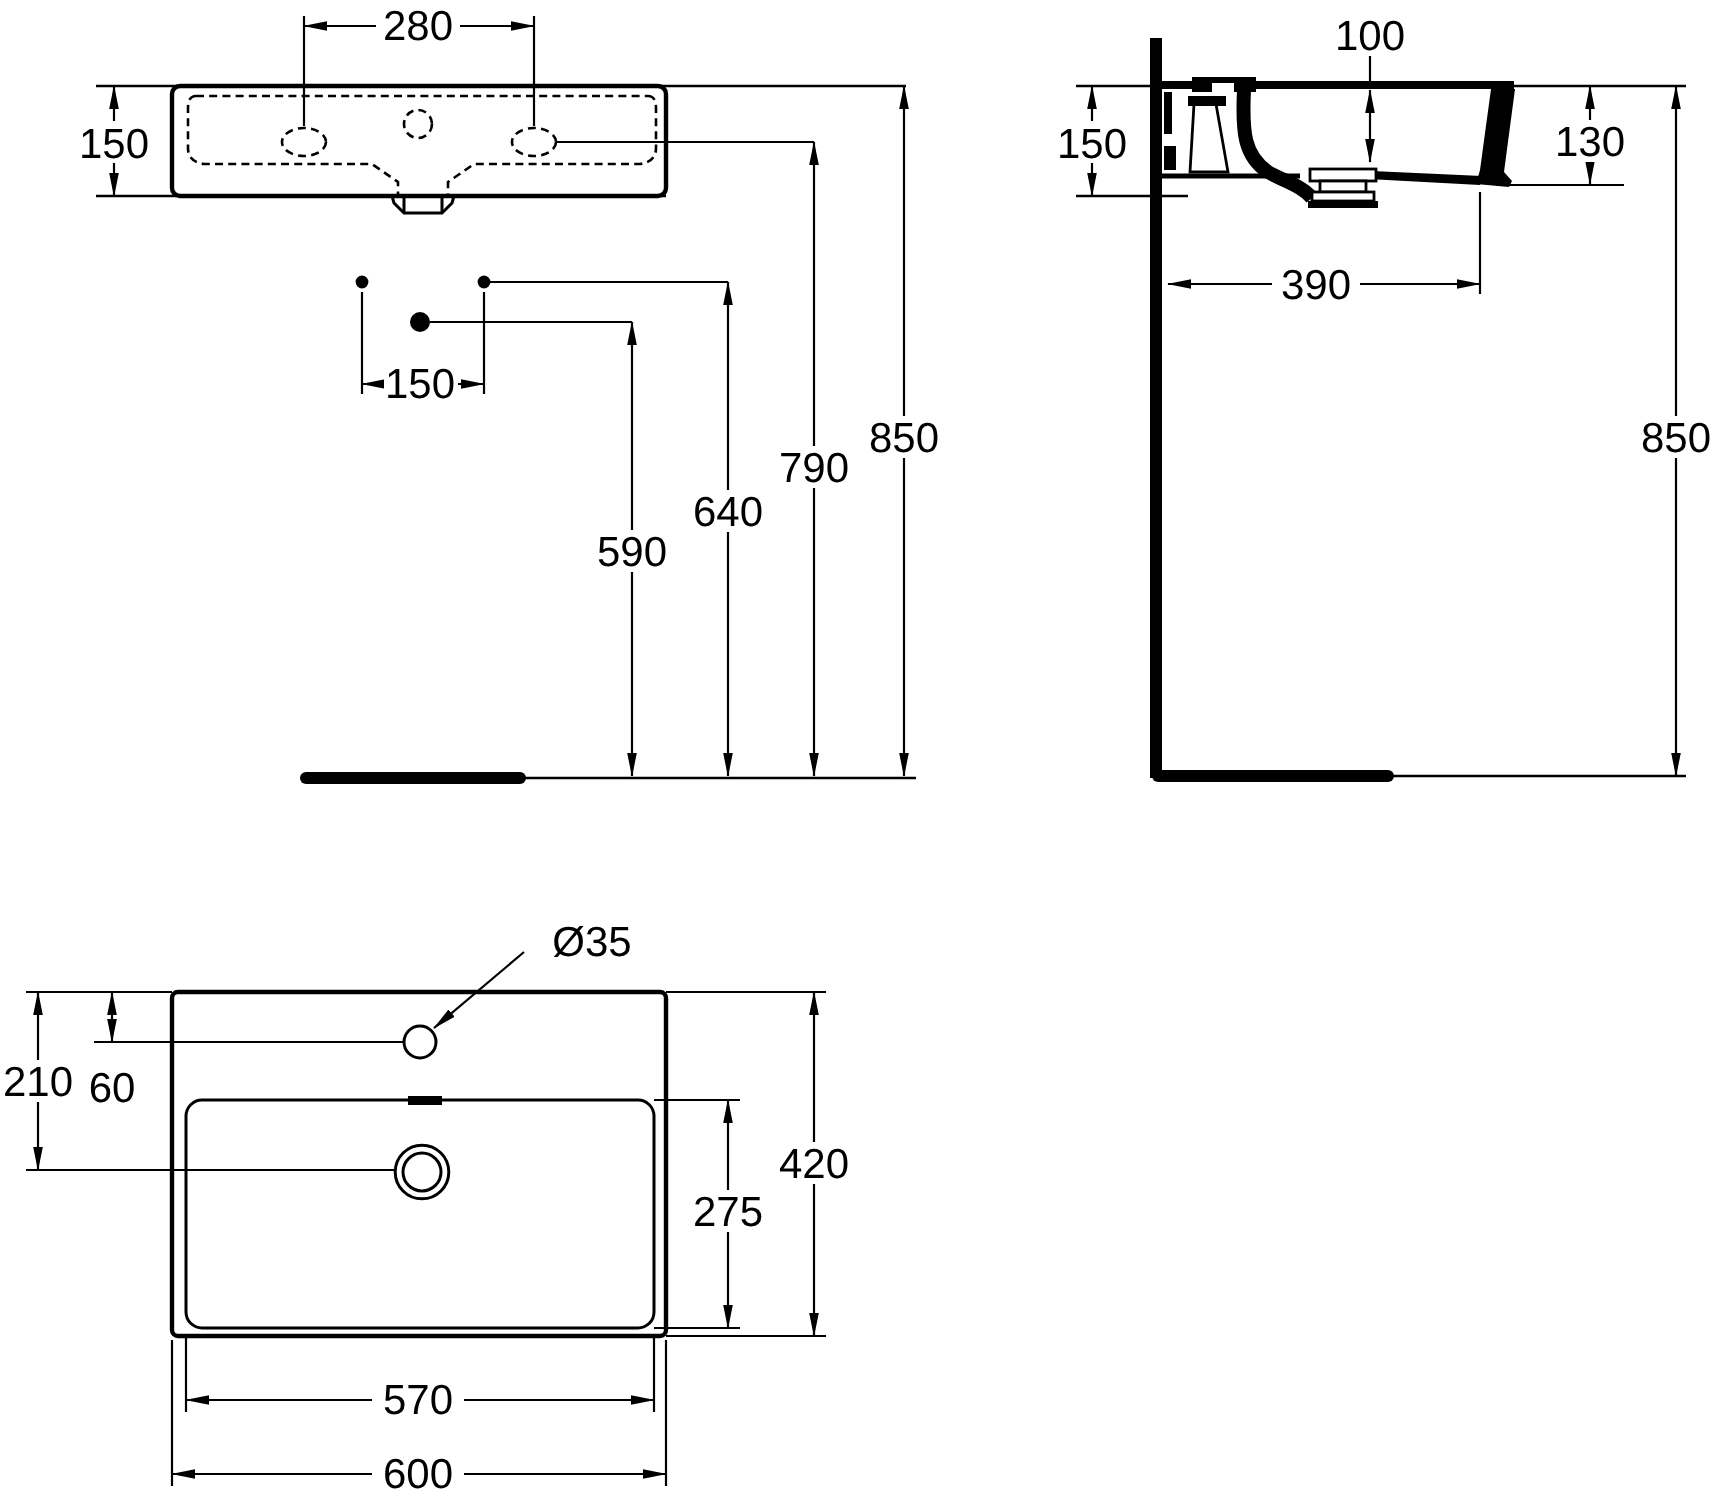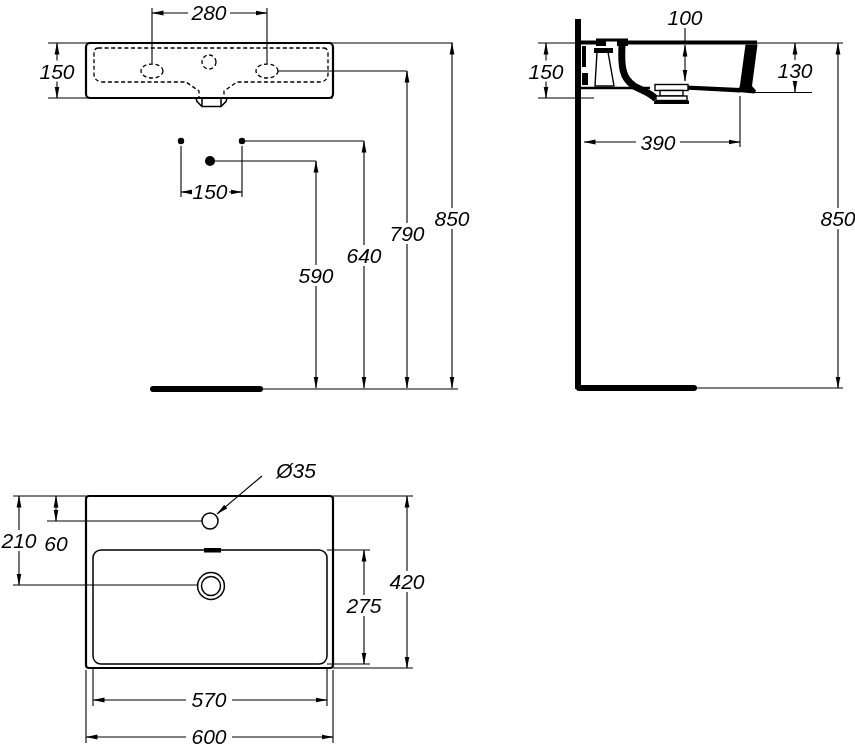--- a/index.html
+++ b/index.html
@@ -1,16 +1,16 @@
 <!DOCTYPE html>
 <html><head>
 <meta charset="utf-8">
 <style>
   html,body{margin:0;padding:0;background:#ffffff;}
-  #drawing-root{position:relative;width:855px;height:751px;background:#ffffff;color:#000000;overflow:hidden;font-style:italic;}
+  #drawing-root{position:relative;width:855px;height:751px;background:#ffffff;color:#000000;overflow:hidden;}
   svg{display:block;}
   svg text{font-family:"Liberation Sans","DejaVu Sans",sans-serif;font-size:21px;fill:currentColor;}
   .lbl{text-anchor:middle;}
   .ln{stroke:currentColor;stroke-width:1.2;fill:none;}
   .ln2{stroke:currentColor;stroke-width:2.2;fill:none;}
   .lnm{stroke:currentColor;stroke-width:1.5;fill:none;}
   .dash{stroke-dasharray:4 2.6;stroke-width:1.3;}
   .dim{stroke:currentColor;stroke-width:1.1;fill:none;}
   .fb{fill:currentColor;stroke:none;}
   .mask{fill:#ffffff;stroke:none;}

